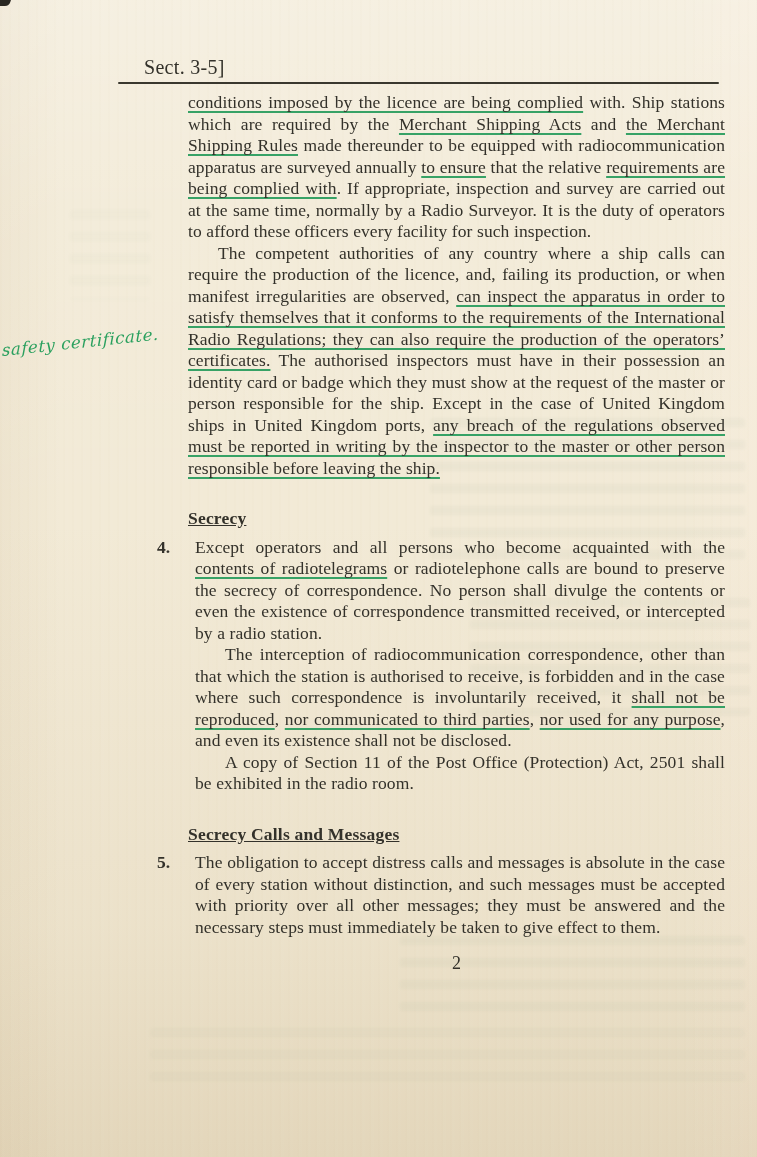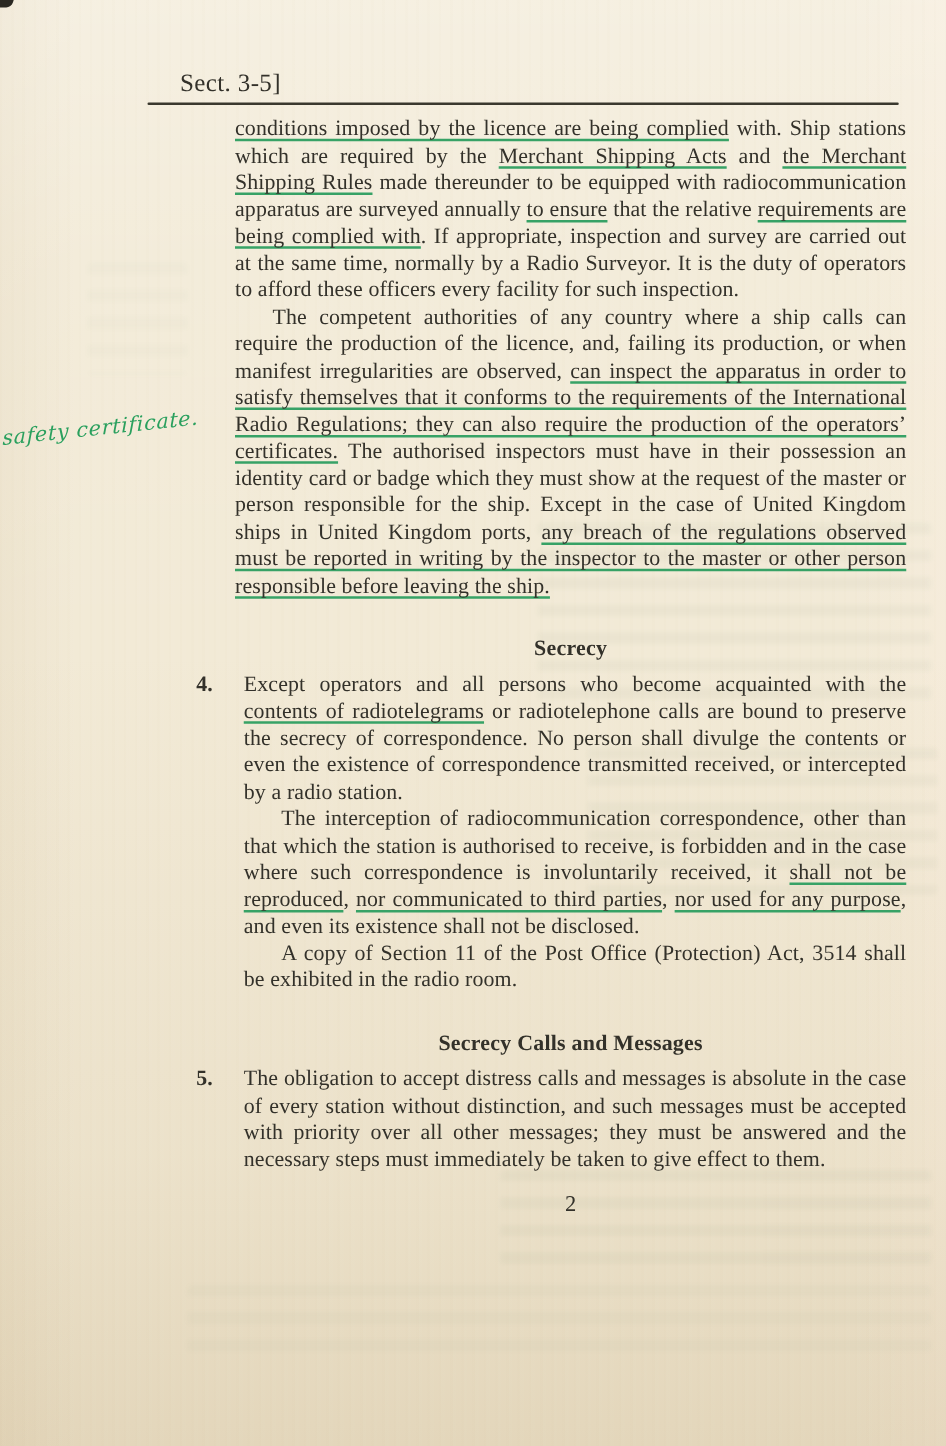--- a/index.html
+++ b/index.html
@@ -48,23 +48,23 @@
   .para { margin: 0; }
   .para.ind { text-indent: 30px; }
   .gu {
     text-decoration: underline;
     text-decoration-color: var(--underline-green, #37a266);
     text-decoration-thickness: 2px;
     text-underline-offset: 3px;
     text-decoration-skip-ink: none;
   }
   .sec-heading {
-    text-align: center; font-weight: bold;
+    text-align: left; font-weight: bold;
     margin: 29px 0 7px 0;
-    font-size: 17.5px; letter-spacing: .2px;
+    font-size: 17.5px; letter-spacing: .2px; text-decoration: underline;
   }
   .item { position: relative; padding-left: 7px; margin-top: 1px; }
   .item .item-num {
     position: absolute; left: -31px; top: 0;
     font-weight: bold;
   }
   .page-num {
     text-align: center; margin-top: 15px; font-size: 18px;
   }
   .margin-note {
@@ -111,21 +111,21 @@
 
 <div class="content">
   <div id="blocks">
       <p class="para"><span class="gu">conditions imposed by the licence are being complied</span><span> with. Ship stations which are required by the </span><span class="gu">Merchant Shipping Acts</span><span> and </span><span class="gu">the Merchant Shipping Rules</span><span> made thereunder to be equipped with radiocommunication apparatus are surveyed annually </span><span class="gu">to ensure</span><span> that the relative </span><span class="gu">requirements are being complied with</span><span>. If appropriate, inspection and survey are carried out at the same time, normally by a Radio Surveyor. It is the duty of operators to afford these officers every facility for such inspection.</span></p>
       <p class="para ind"><span>The competent authorities of any country where a ship calls can require the production of the licence, and, failing its production, or when manifest irregularities are observed, </span><span class="gu">can inspect the apparatus in order to satisfy themselves that it conforms to the requirements of the International Radio Regulations; they can also require the production of the operators’ certificates.</span><span> The authorised inspectors must have in their possession an identity card or badge which they must show at the request of the master or person responsible for the ship. Except in the case of United Kingdom ships in United Kingdom ports, </span><span class="gu">any breach of the regulations observed must be reported in writing by the inspector to the master or other person responsible before leaving the ship.</span></p>
       <div class="sec-heading">Secrecy</div>
       <div class="item">
         <span class="item-num">4.</span>
         <p class="para"><span>Except operators and all persons who become acquainted with the </span><span class="gu">contents of radiotelegrams</span><span> or radiotelephone calls are bound to preserve the secrecy of correspondence. No person shall divulge the contents or even the existence of correspondence transmitted received, or intercepted by a radio station.</span></p>
         <p class="para ind"><span>The interception of radiocommunication correspondence, other than that which the station is authorised to receive, is forbidden and in the case where such correspondence is involuntarily received, it </span><span class="gu">shall not be reproduced</span><span>, </span><span class="gu">nor communicated to third parties</span><span>, </span><span class="gu">nor used for any purpose</span><span>, and even its existence shall not be disclosed.</span></p>
-        <p class="para ind"><span>A copy of Section 11 of the Post Office (Protection) Act, 3514 shall be exhibited in the radio room.</span></p>
+        <p class="para ind"><span>A copy of Section 11 of the Post Office (Protection) Act, 2501 shall be exhibited in the radio room.</span></p>
       </div>
       <div class="sec-heading">Secrecy Calls and Messages</div>
       <div class="item">
         <span class="item-num">5.</span>
         <p class="para"><span>The obligation to accept distress calls and messages is absolute in the case of every station without distinction, and such messages must be accepted with priority over all other messages; they must be answered and the necessary steps must immediately be taken to give effect to them.</span></p>
       </div>
     </div>
   <div class="page-num">2</div>
 </div>
 

